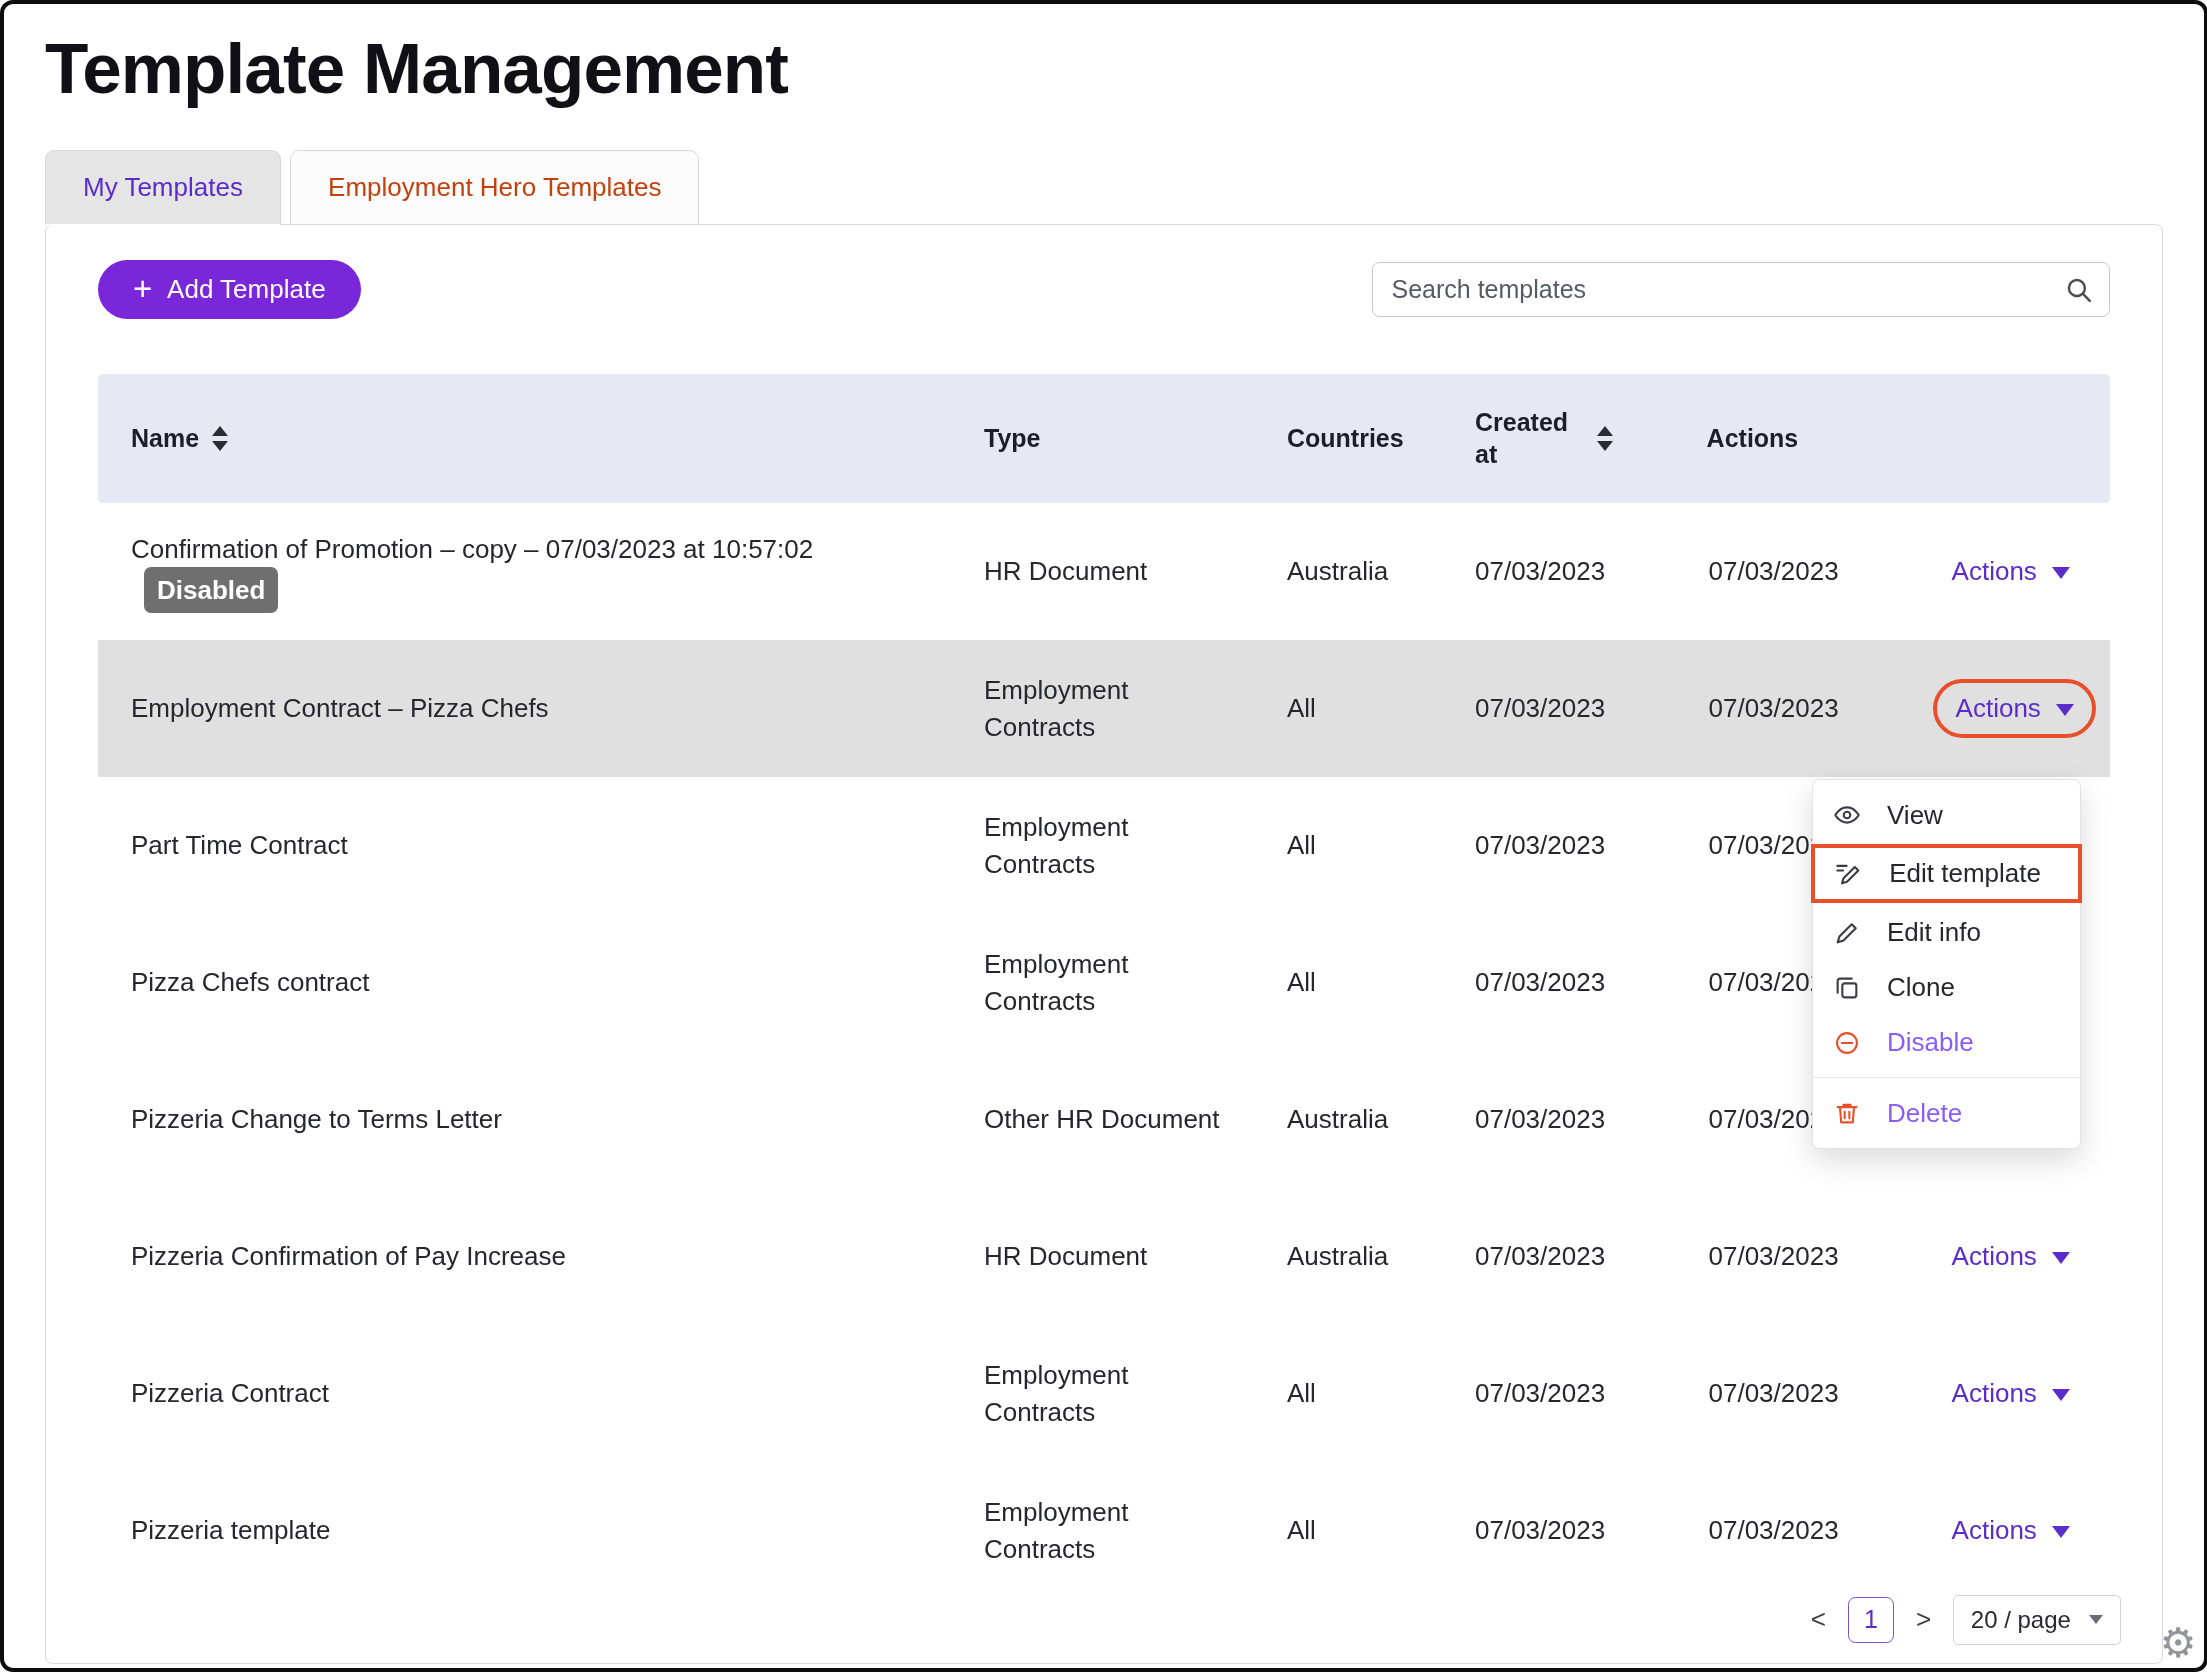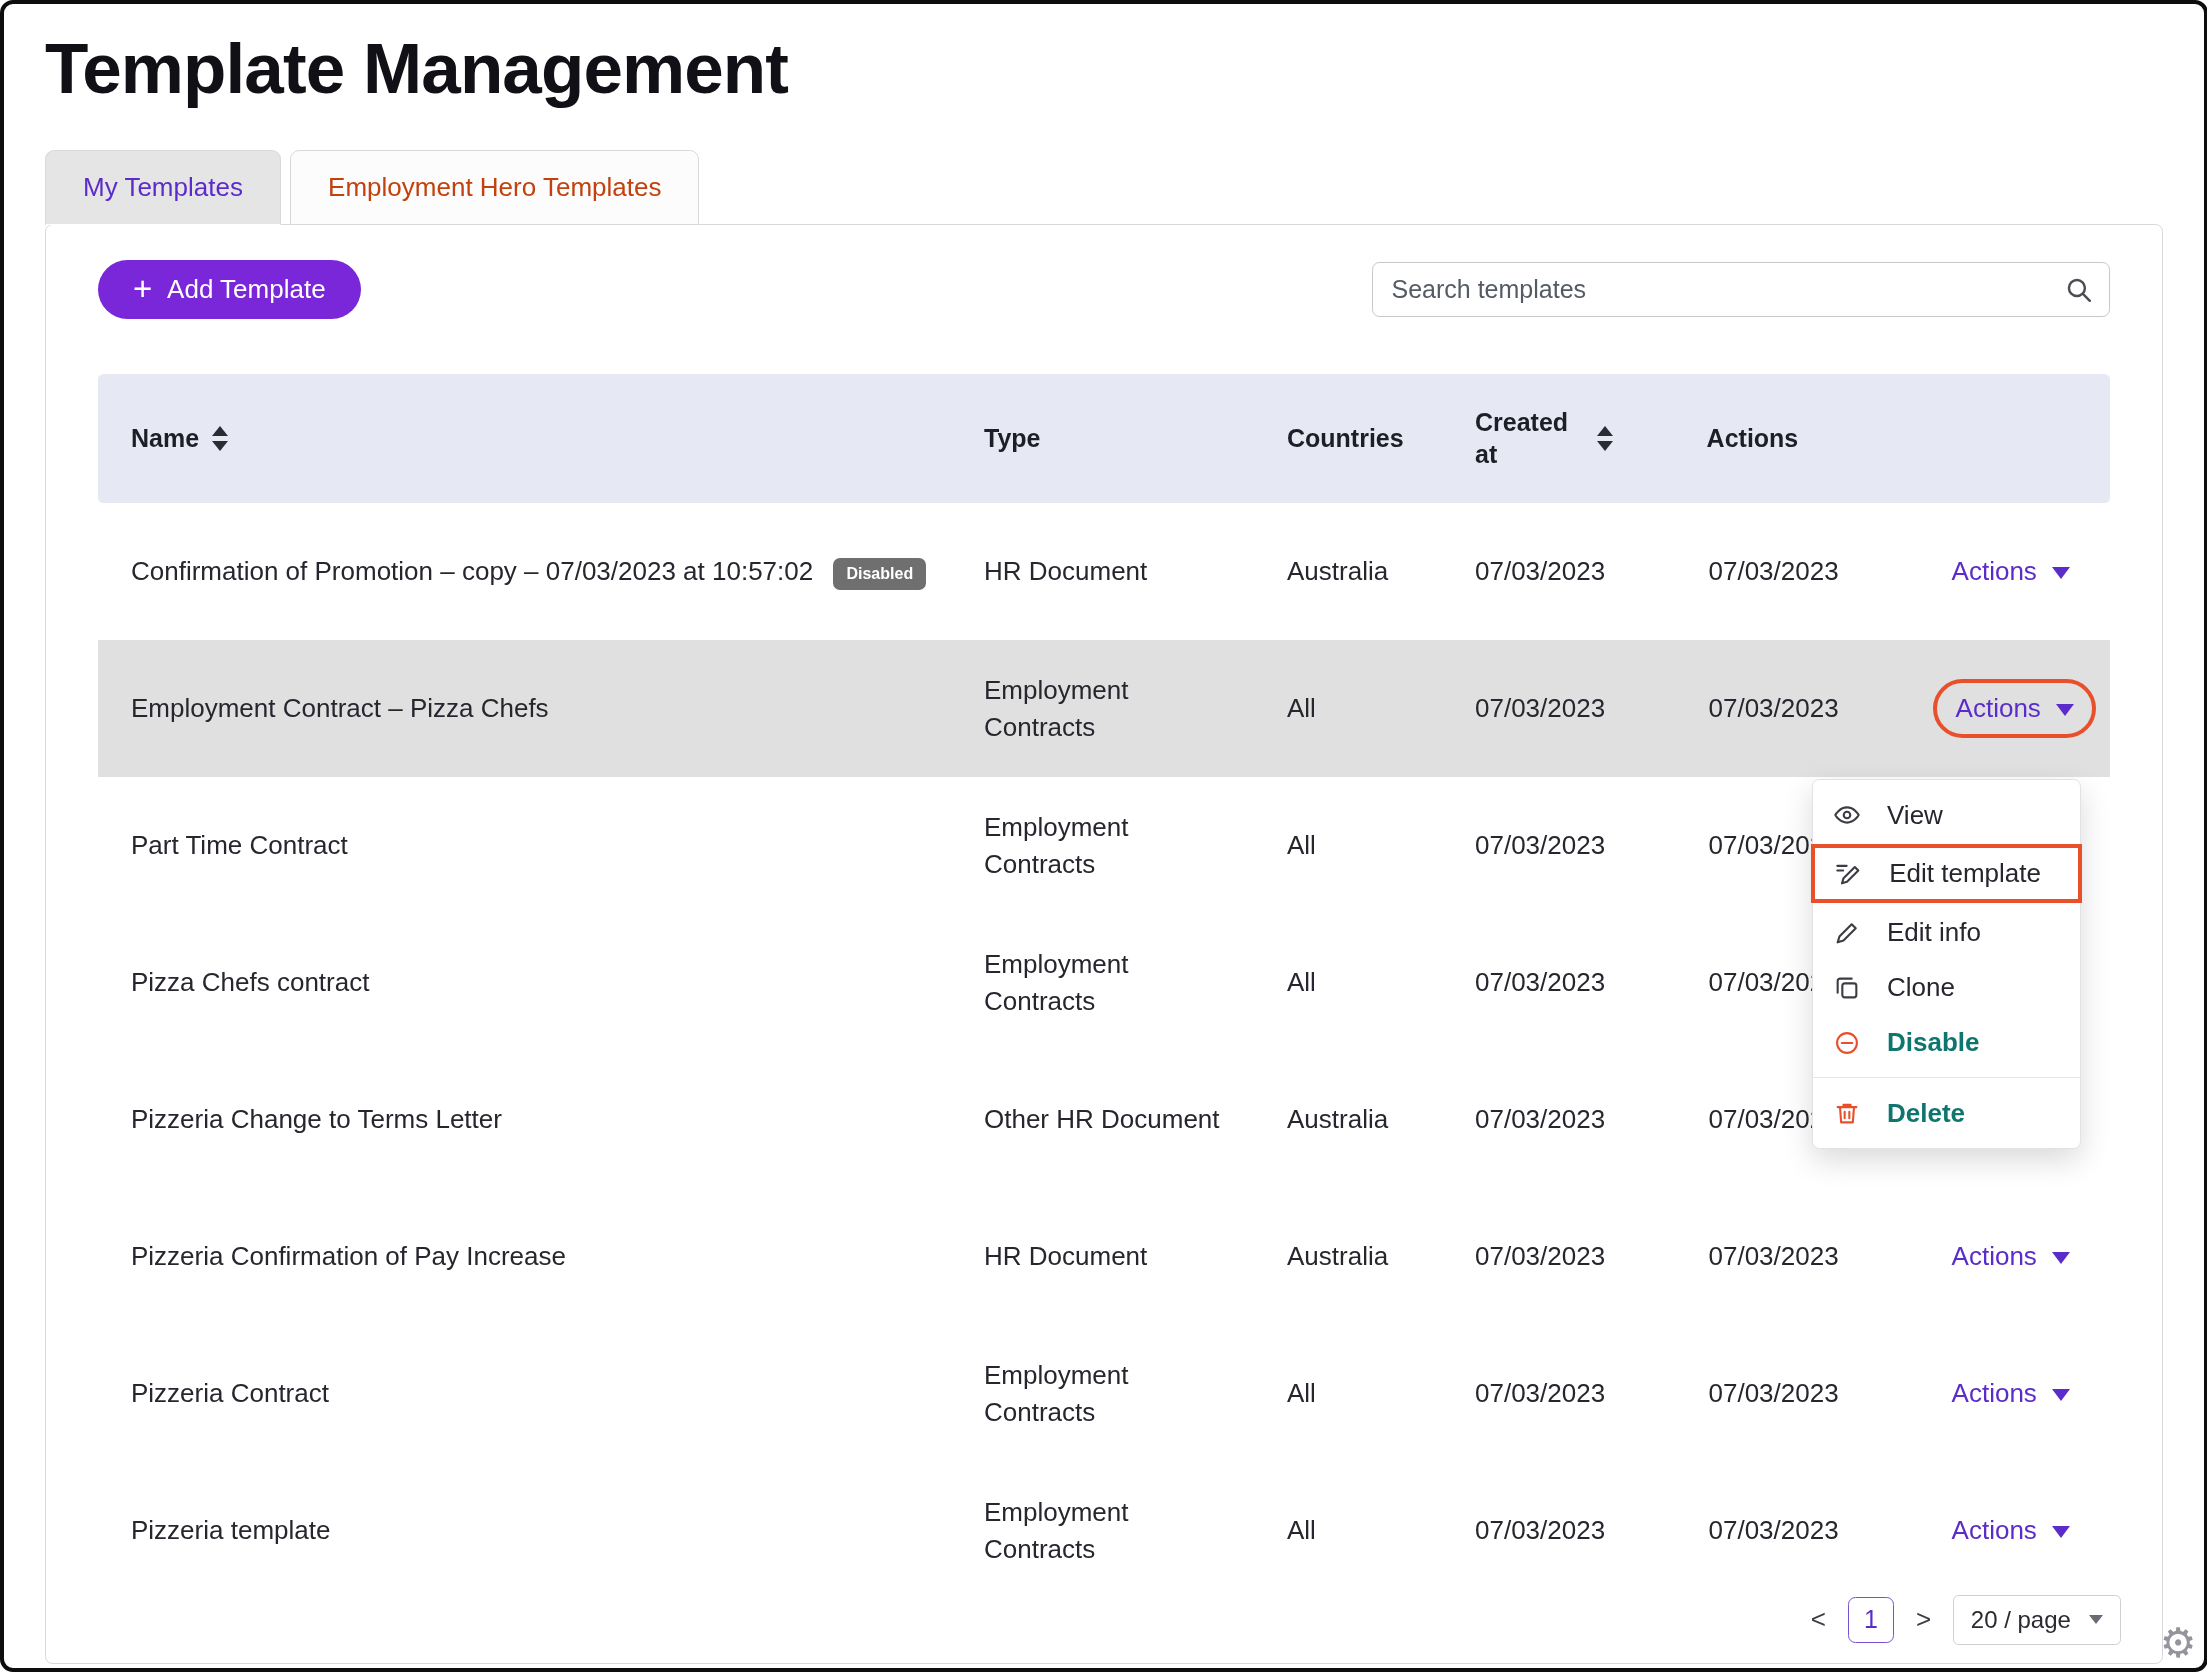--- a/index.html
+++ b/index.html
@@ -44,35 +44,35 @@
   .c-updated { flex:0 0 245px; padding-left:18.5px; }
   .c-actions { flex:1 1 auto; padding-left:16.6px; }
   .hcell { display:flex; align-items:center; }
   .htext-narrow { display:inline-block; max-width:109px; line-height:1.25; }
 
   .sort { display:inline-flex; flex-direction:column; gap:4.6px; margin-left:13px; cursor:pointer; }
   .sort i { width:0; height:0; border-left:8.3px solid transparent; border-right:8.3px solid transparent; }
   .sort .up { border-bottom:10px solid #2b2b33; }
   .sort .down { border-top:10px solid #2b2b33; }
 
-  .badge { display:inline-block; background:#6f6f6f; color:#fff; font-size:16px; font-weight:700;
+  .badge { display:inline-block; background:#6f6f6f; color:#fff; font-size:26px; font-weight:700;
            border-radius:7px; padding:4.6px 13px; margin-left:13px; vertical-align:1.8px; }
 
   .action-link { display:inline-flex; align-items:center; color:#5b2cc9; font-weight:500; cursor:pointer; }
   .caret { width:0; height:0; border-left:9.2px solid transparent; border-right:9.2px solid transparent;
            border-top:12px solid #5b2cc9; display:inline-block; margin-left:14.8px; margin-top:3.7px; }
   .annot-ring { border:4.6px solid #e8502b; border-radius:33px; padding:7.4px 18.5px; display:inline-flex;
                 align-items:center; margin-left:-18.5px; }
 
   
   .menu { position:absolute; top:554px; right:81px; width:269px; background:#fff; border:0.9px solid #e2e2e6;
           border-radius:7.4px; box-shadow:0 11px 29.5px rgba(0,0,0,.15); z-index:20; padding:7.4px 0; }
   .menu-item { display:flex; align-items:center; gap:26px; height:55px; padding:0 20px; font-size:26px;
                color:#26262e; cursor:pointer; background:#fff; }
-  .menu-item.danger { color:#0f766e;font-weight:bold; }
+  .menu-item.danger { color:#8b5cf6; }
   .menu-item.highlight { border:4.6px solid #e8502b; height:59px; margin:1.8px -1.8px; }
   .menu-sep { height:0.9px; background:#e6e6ea; margin:7.4px 0; }
   .menu-item svg { flex:0 0 28px; }
 
   
   .pagination { position:absolute; right:41px; bottom:18.5px; display:flex; align-items:center; gap:22px;
                 font-size:26px; color:#55555e; }
   .page-arrow { cursor:pointer; color:#3d3d46; font-size:26px; }
   .page-current { width:46px; height:46px; border:1.8px solid #7a4fd0; color:#5b2cc9; border-radius:7.4px;
                   display:flex; align-items:center; justify-content:center; background:#fff; font-size:25px; cursor:pointer; }

